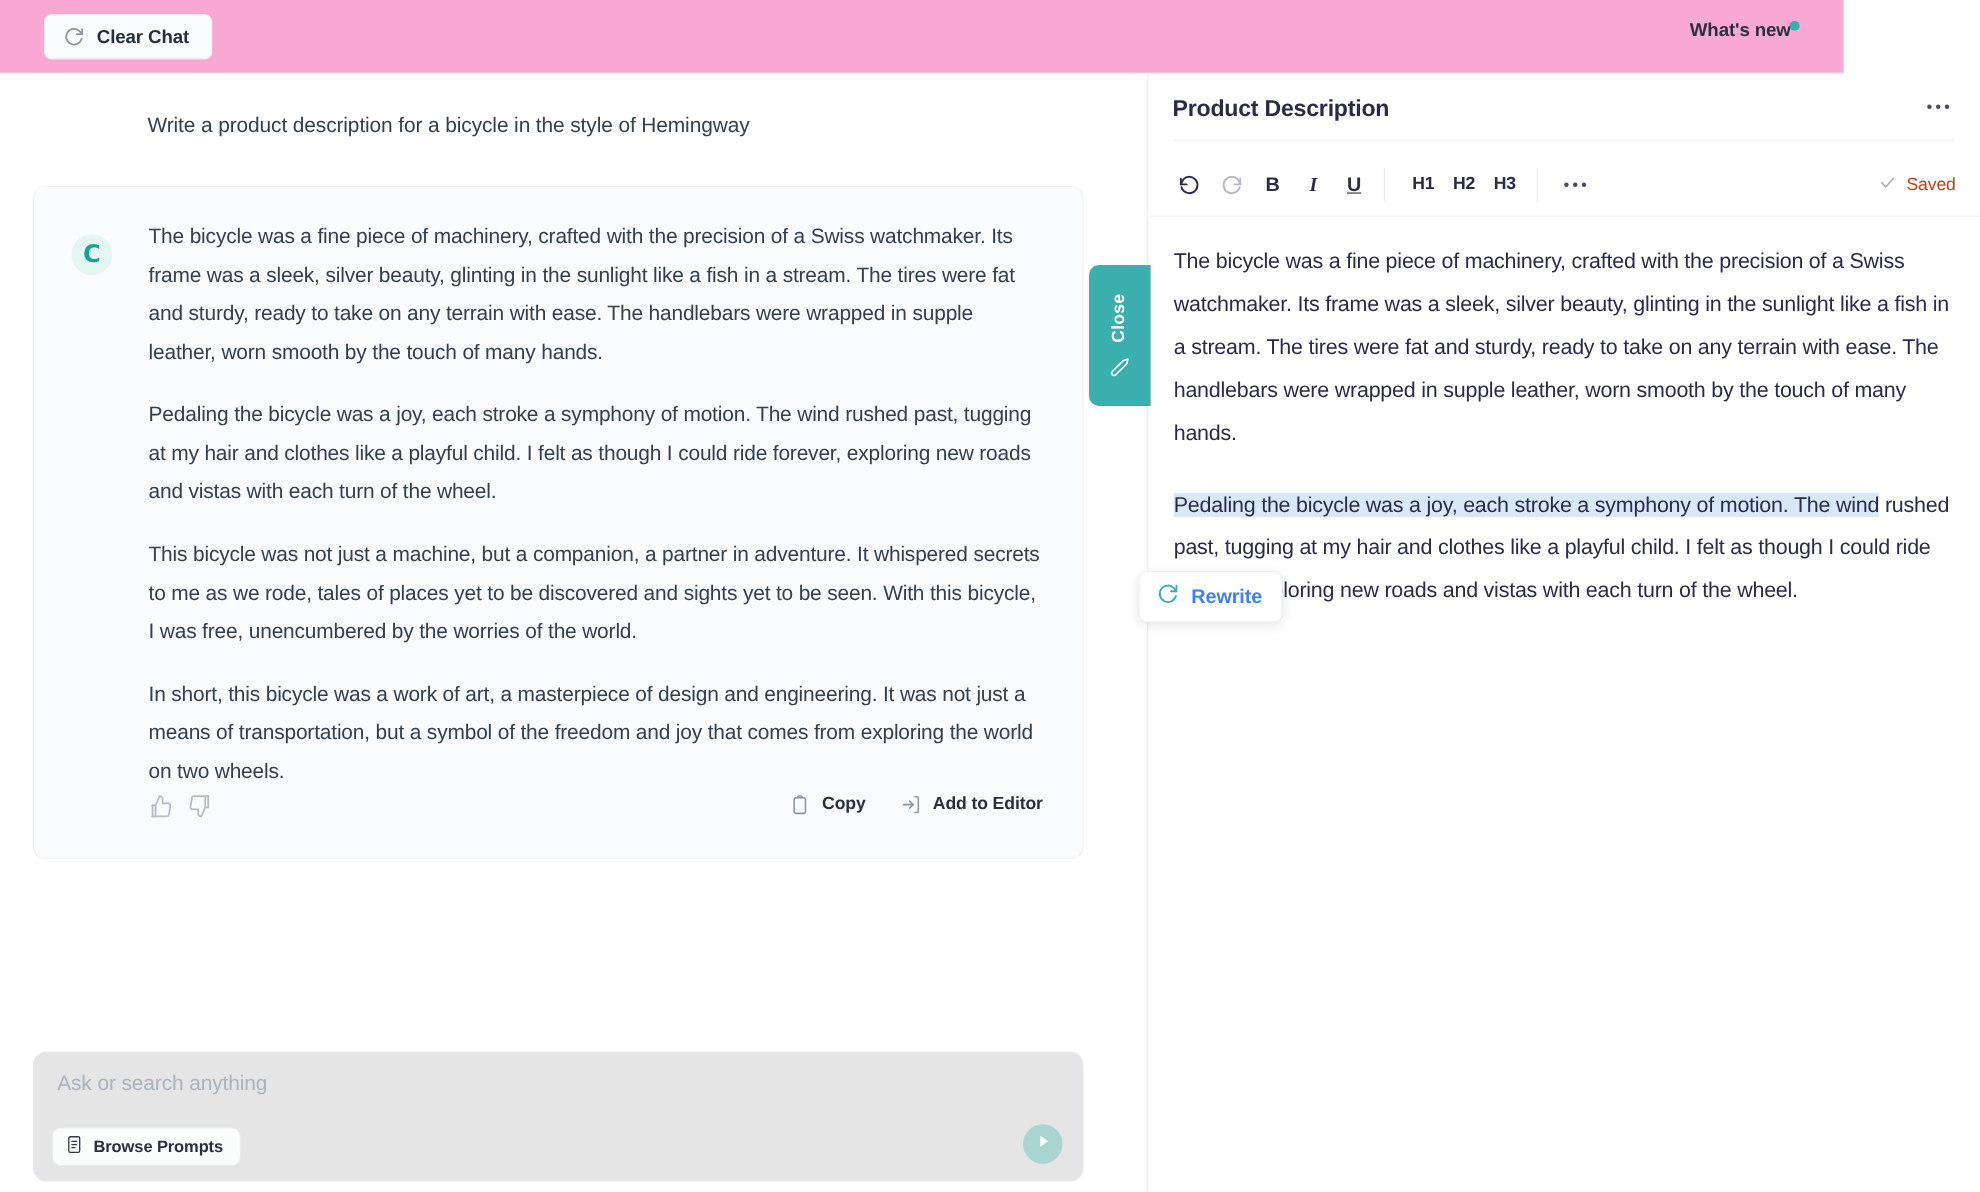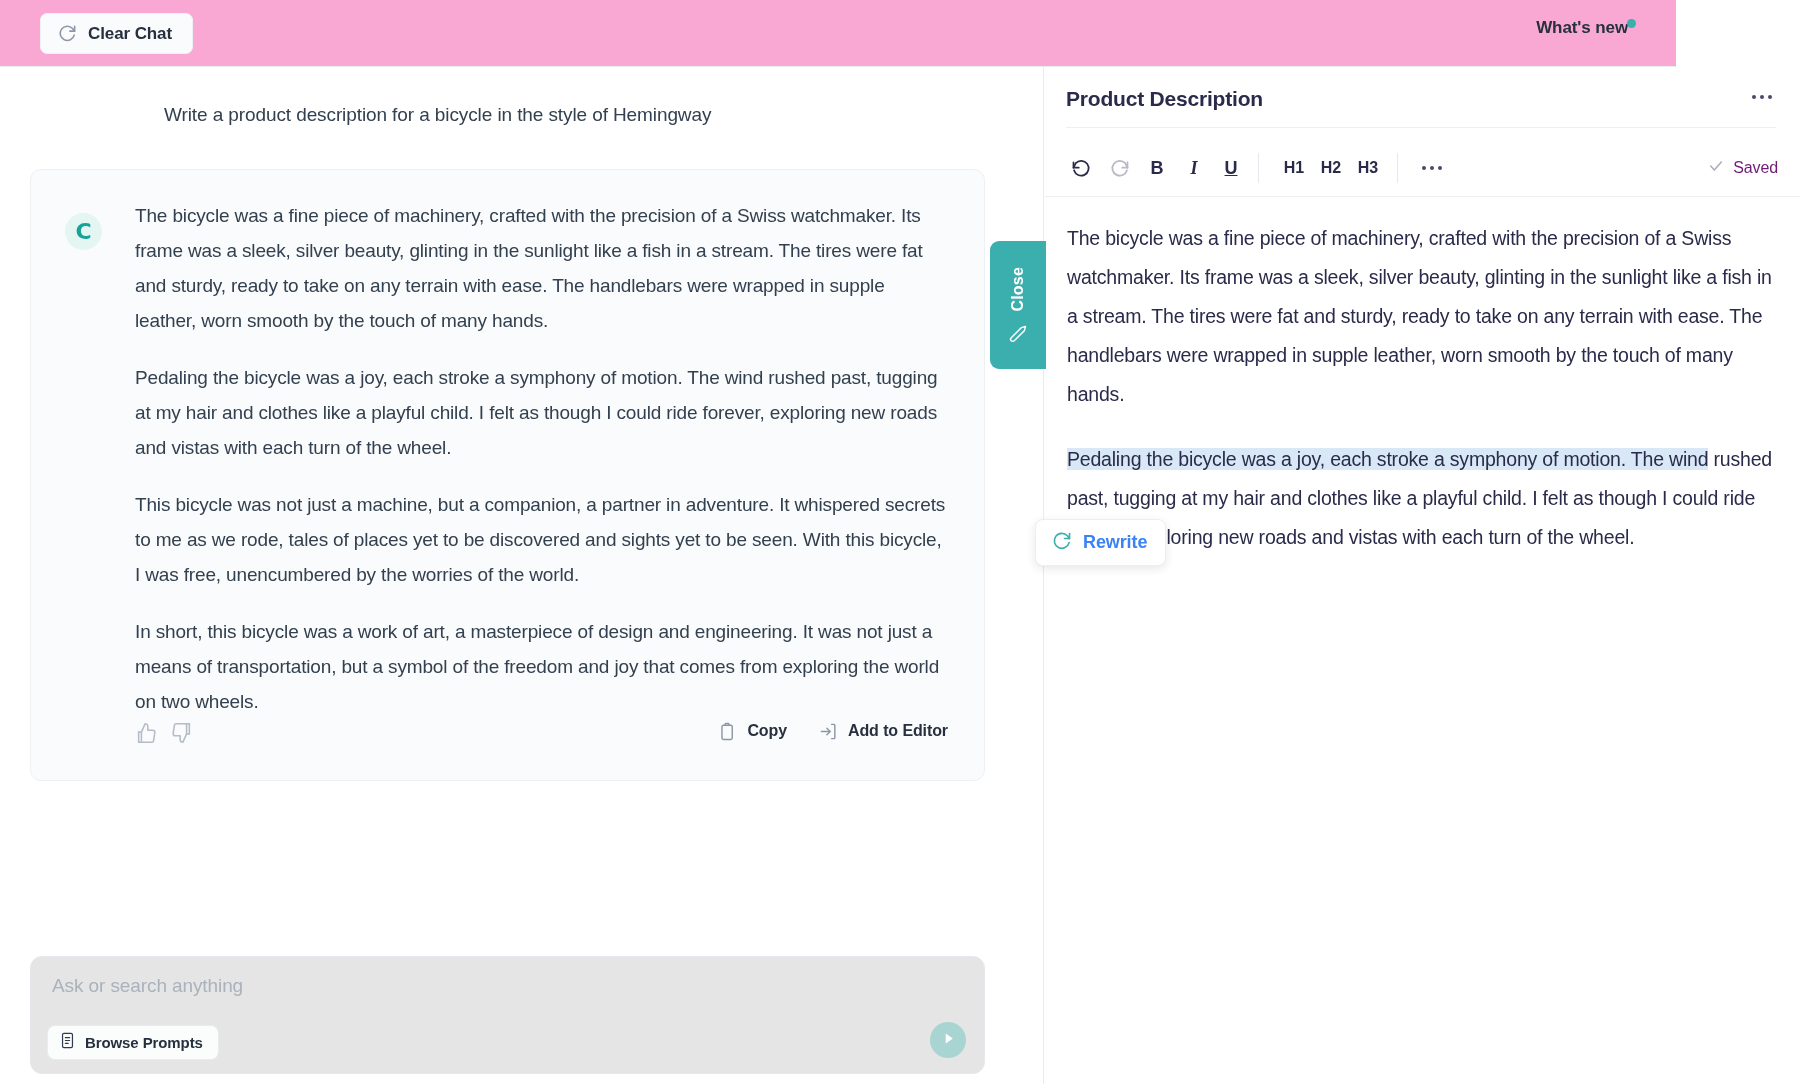--- a/index.html
+++ b/index.html
@@ -84,21 +84,20 @@
   }
   #user-prompt {
     position: absolute;
     left: 134px;
     top: 34px;
     width: 820px;
     font-size: 19px;
     color: #33404f;
     line-height: 28px;
     letter-spacing: -0.1px;
-    margin-left: 30px;
   }
   #assistant-card {
     position: absolute;
     left: 30px;
     top: 102px;
     width: 955px;
     min-height: 612px;
     background: #fafbfc;
     border: 1px solid #eef1f4;
     border-radius: 11px;
@@ -326,21 +325,21 @@
     height: 30px;
     background: #e7e8ee;
   }
   #saved-indicator {
     position: absolute;
     right: 22px;
     top: 18px;
     display: flex;
     align-items: center;
     gap: 9px;
-    color: #701a75;
+    color: #c2410c;
     font-size: 16px;
     letter-spacing: -0.1px;
   }
 
   #editor-body {
     position: absolute;
     left: 22px;
     top: 152px;
     width: 712px;
   }

